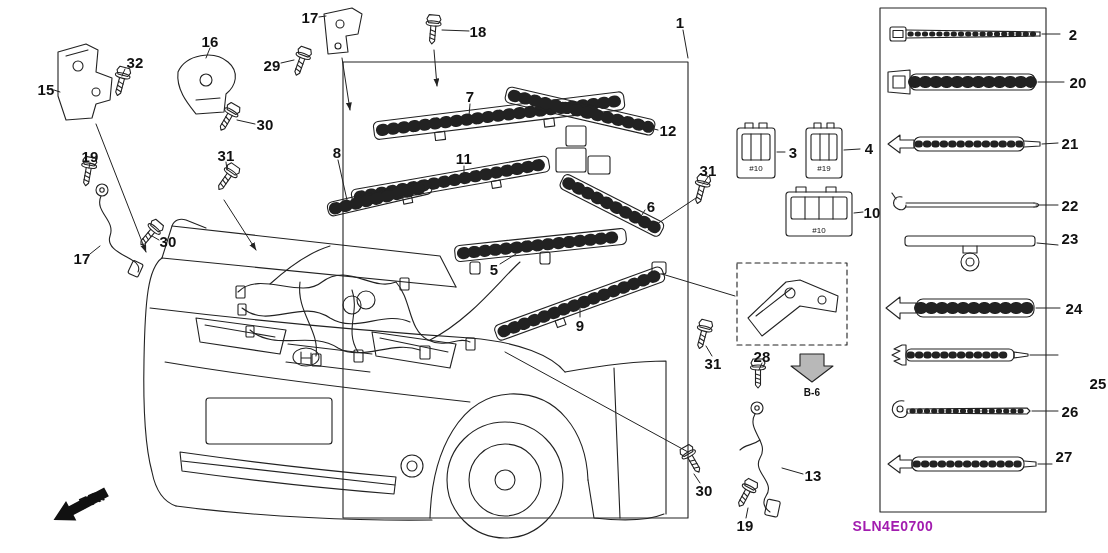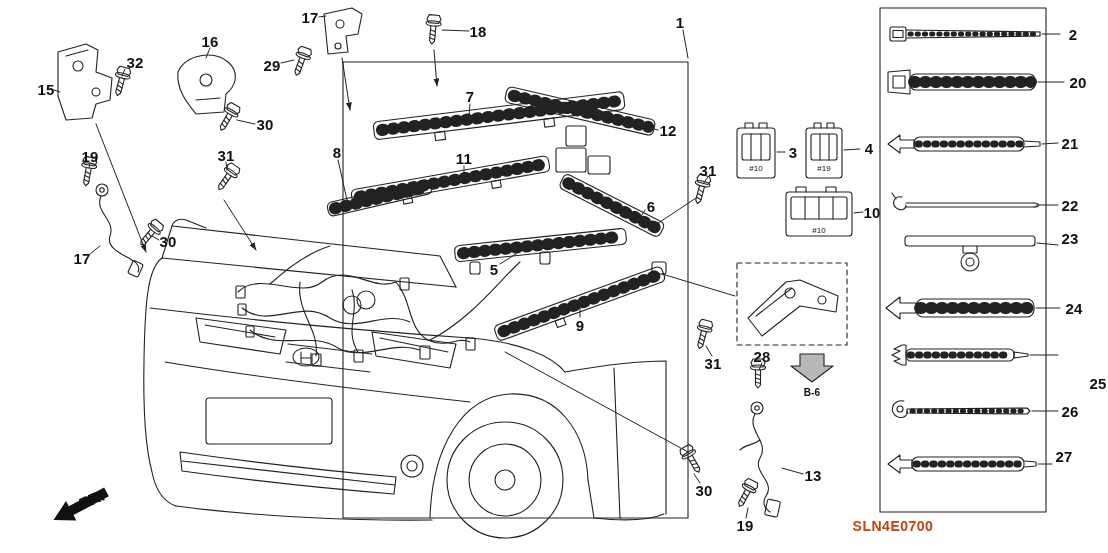--- a/index.html
+++ b/index.html
@@ -7,21 +7,21 @@
          font-family:"Liberation Sans",sans-serif;}
   .stage svg{position:absolute;left:0;top:0;}
   .labels{position:absolute;left:0;top:0;width:100%;height:100%;pointer-events:none;}
   .callout{position:absolute;transform:translate(-50%,-50%);font-size:15px;font-weight:600;
            color:#111;white-space:nowrap;letter-spacing:.2px;}
   .callout.tiny{font-size:8px;font-weight:400;letter-spacing:0;}
   .callout.b6{font-size:10px;font-weight:700;}
   .fr{position:absolute;transform:translate(-50%,-50%) rotate(-24deg);font-size:16px;
       font-weight:800;color:#111;}
   .code{position:absolute;transform:translate(-50%,-50%);font-size:14px;font-weight:600;
-        color:#c2410c;letter-spacing:.5px;}
+        color:#a21caf;letter-spacing:.5px;}
   .ribs{stroke-width:12px;stroke-dasharray:1.6 9;}
   .ribs-sm{stroke-width:7px;stroke-dasharray:1.4 7;}
   .ribs-xs{stroke-width:5px;stroke-dasharray:1.2 6;}
   .ldr{stroke-width:1px;}
 </style>
 </head>
 <body>
 
 <div class="stage">
 

